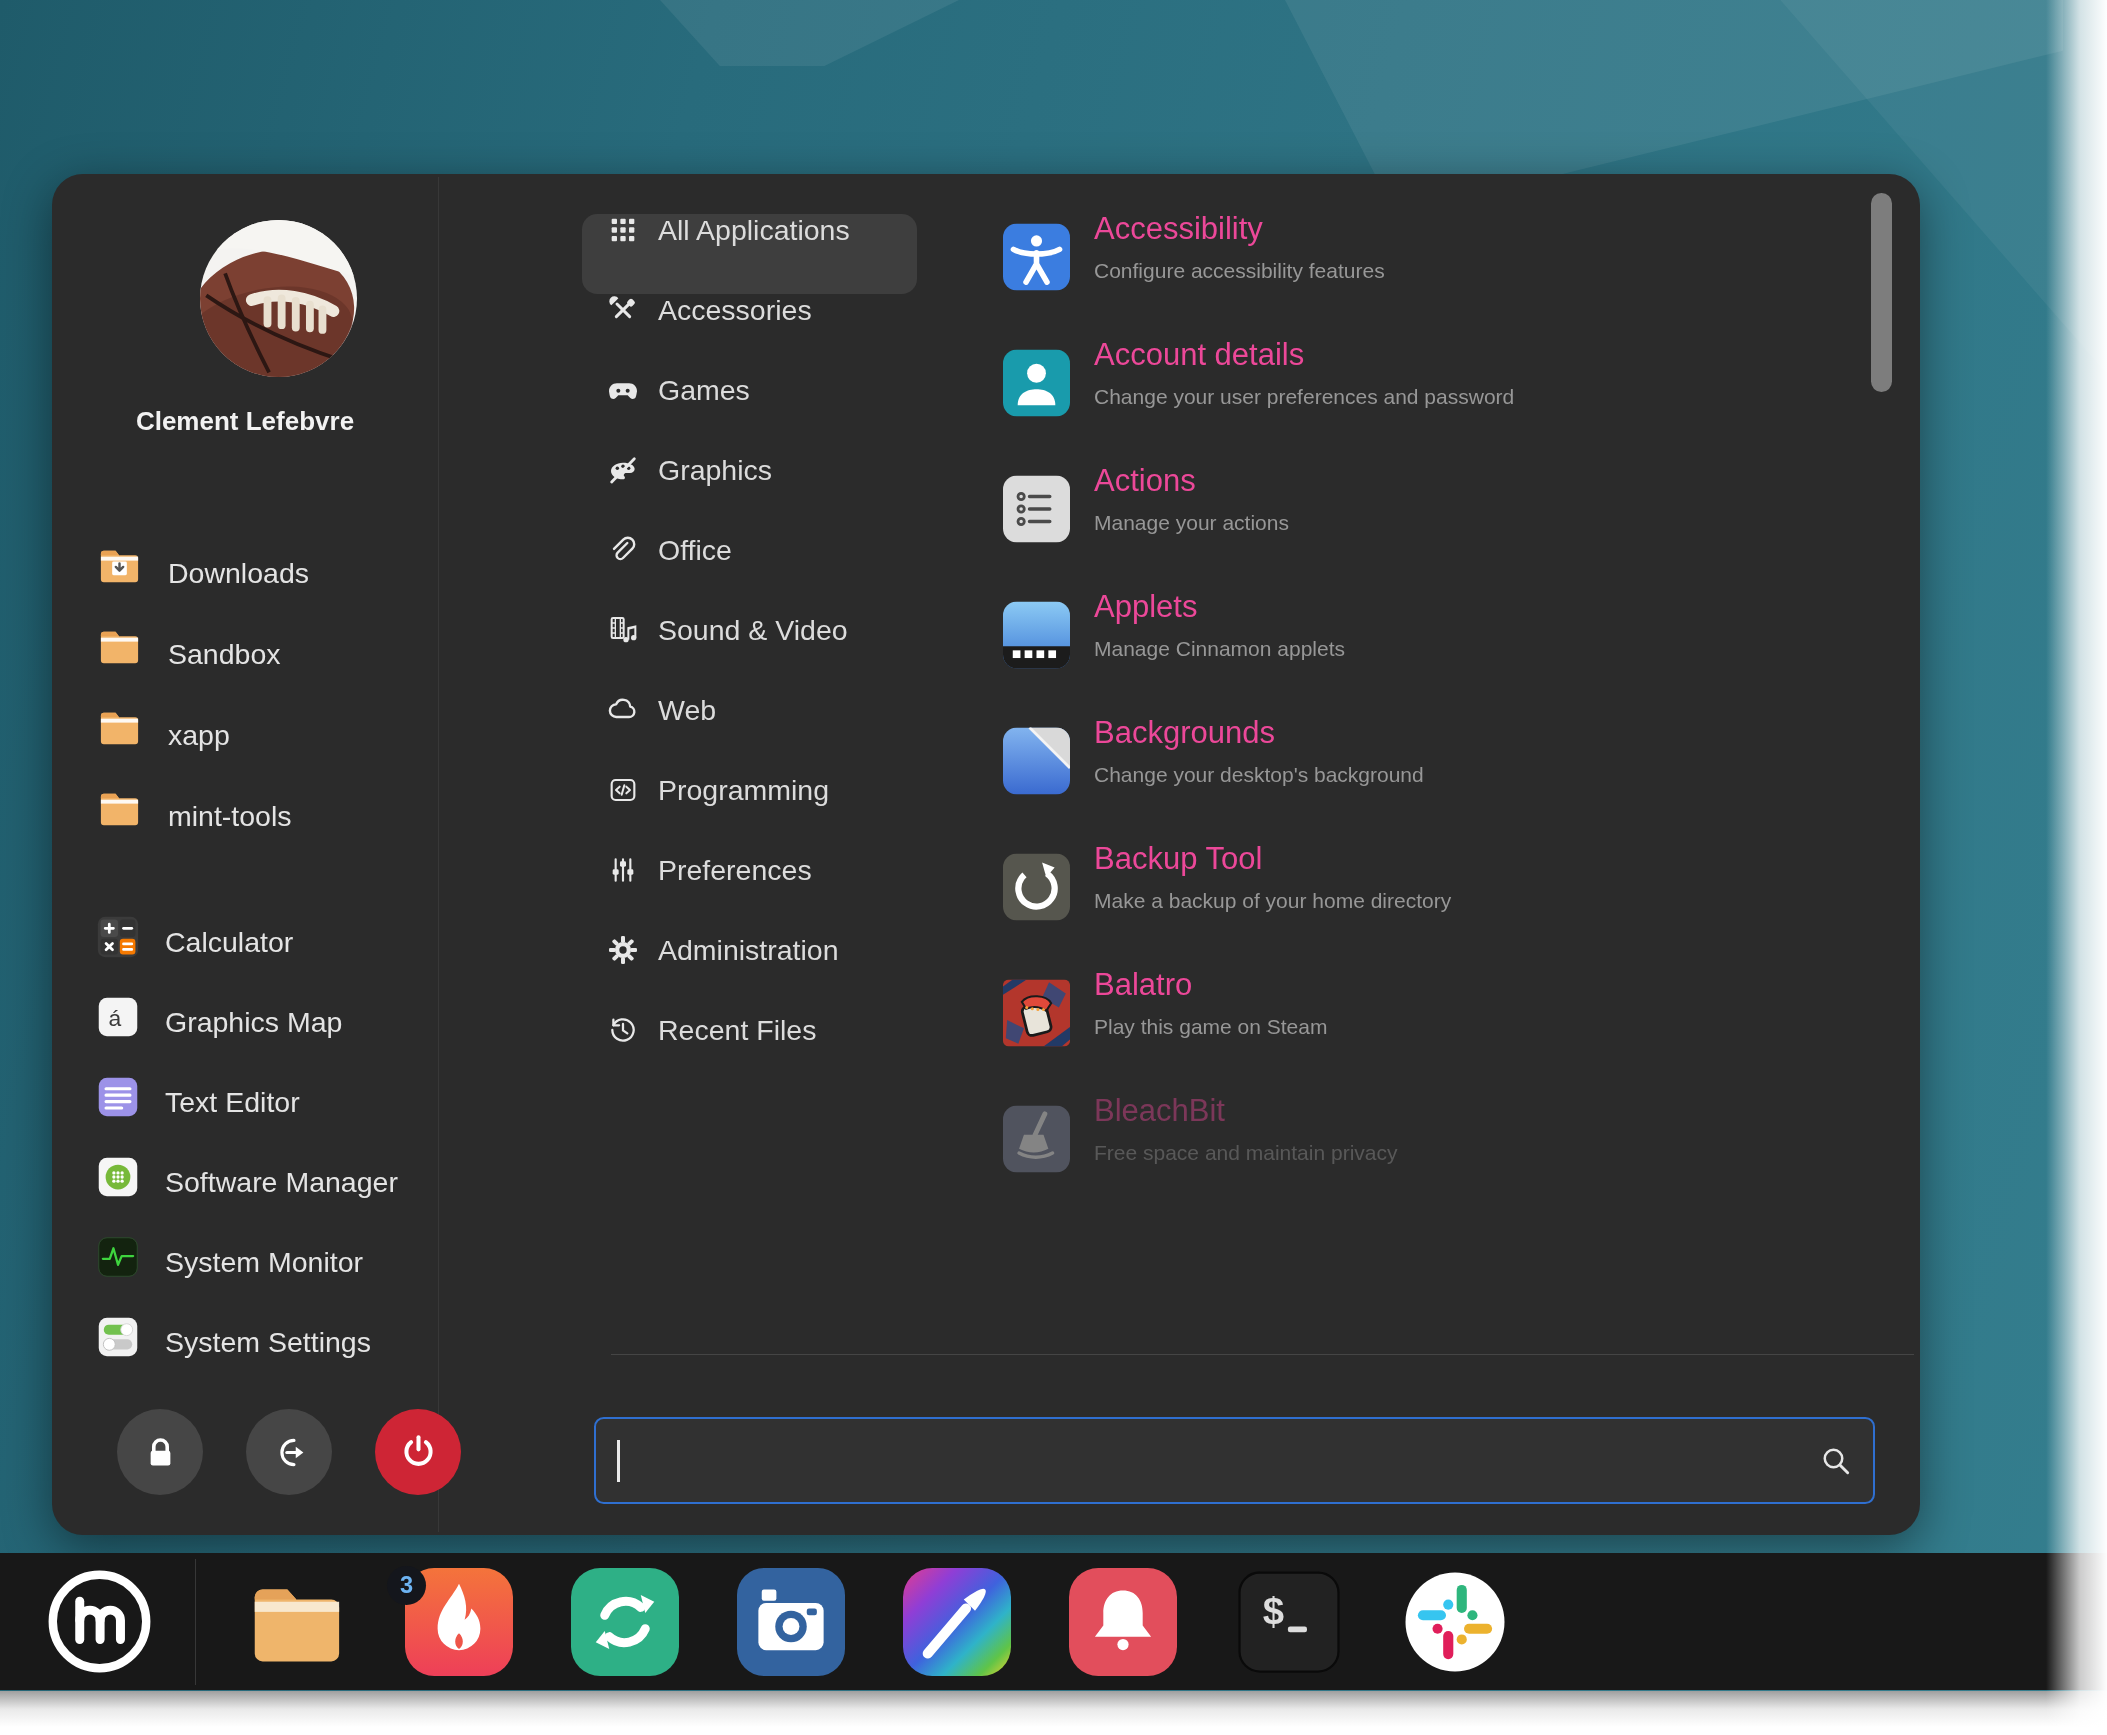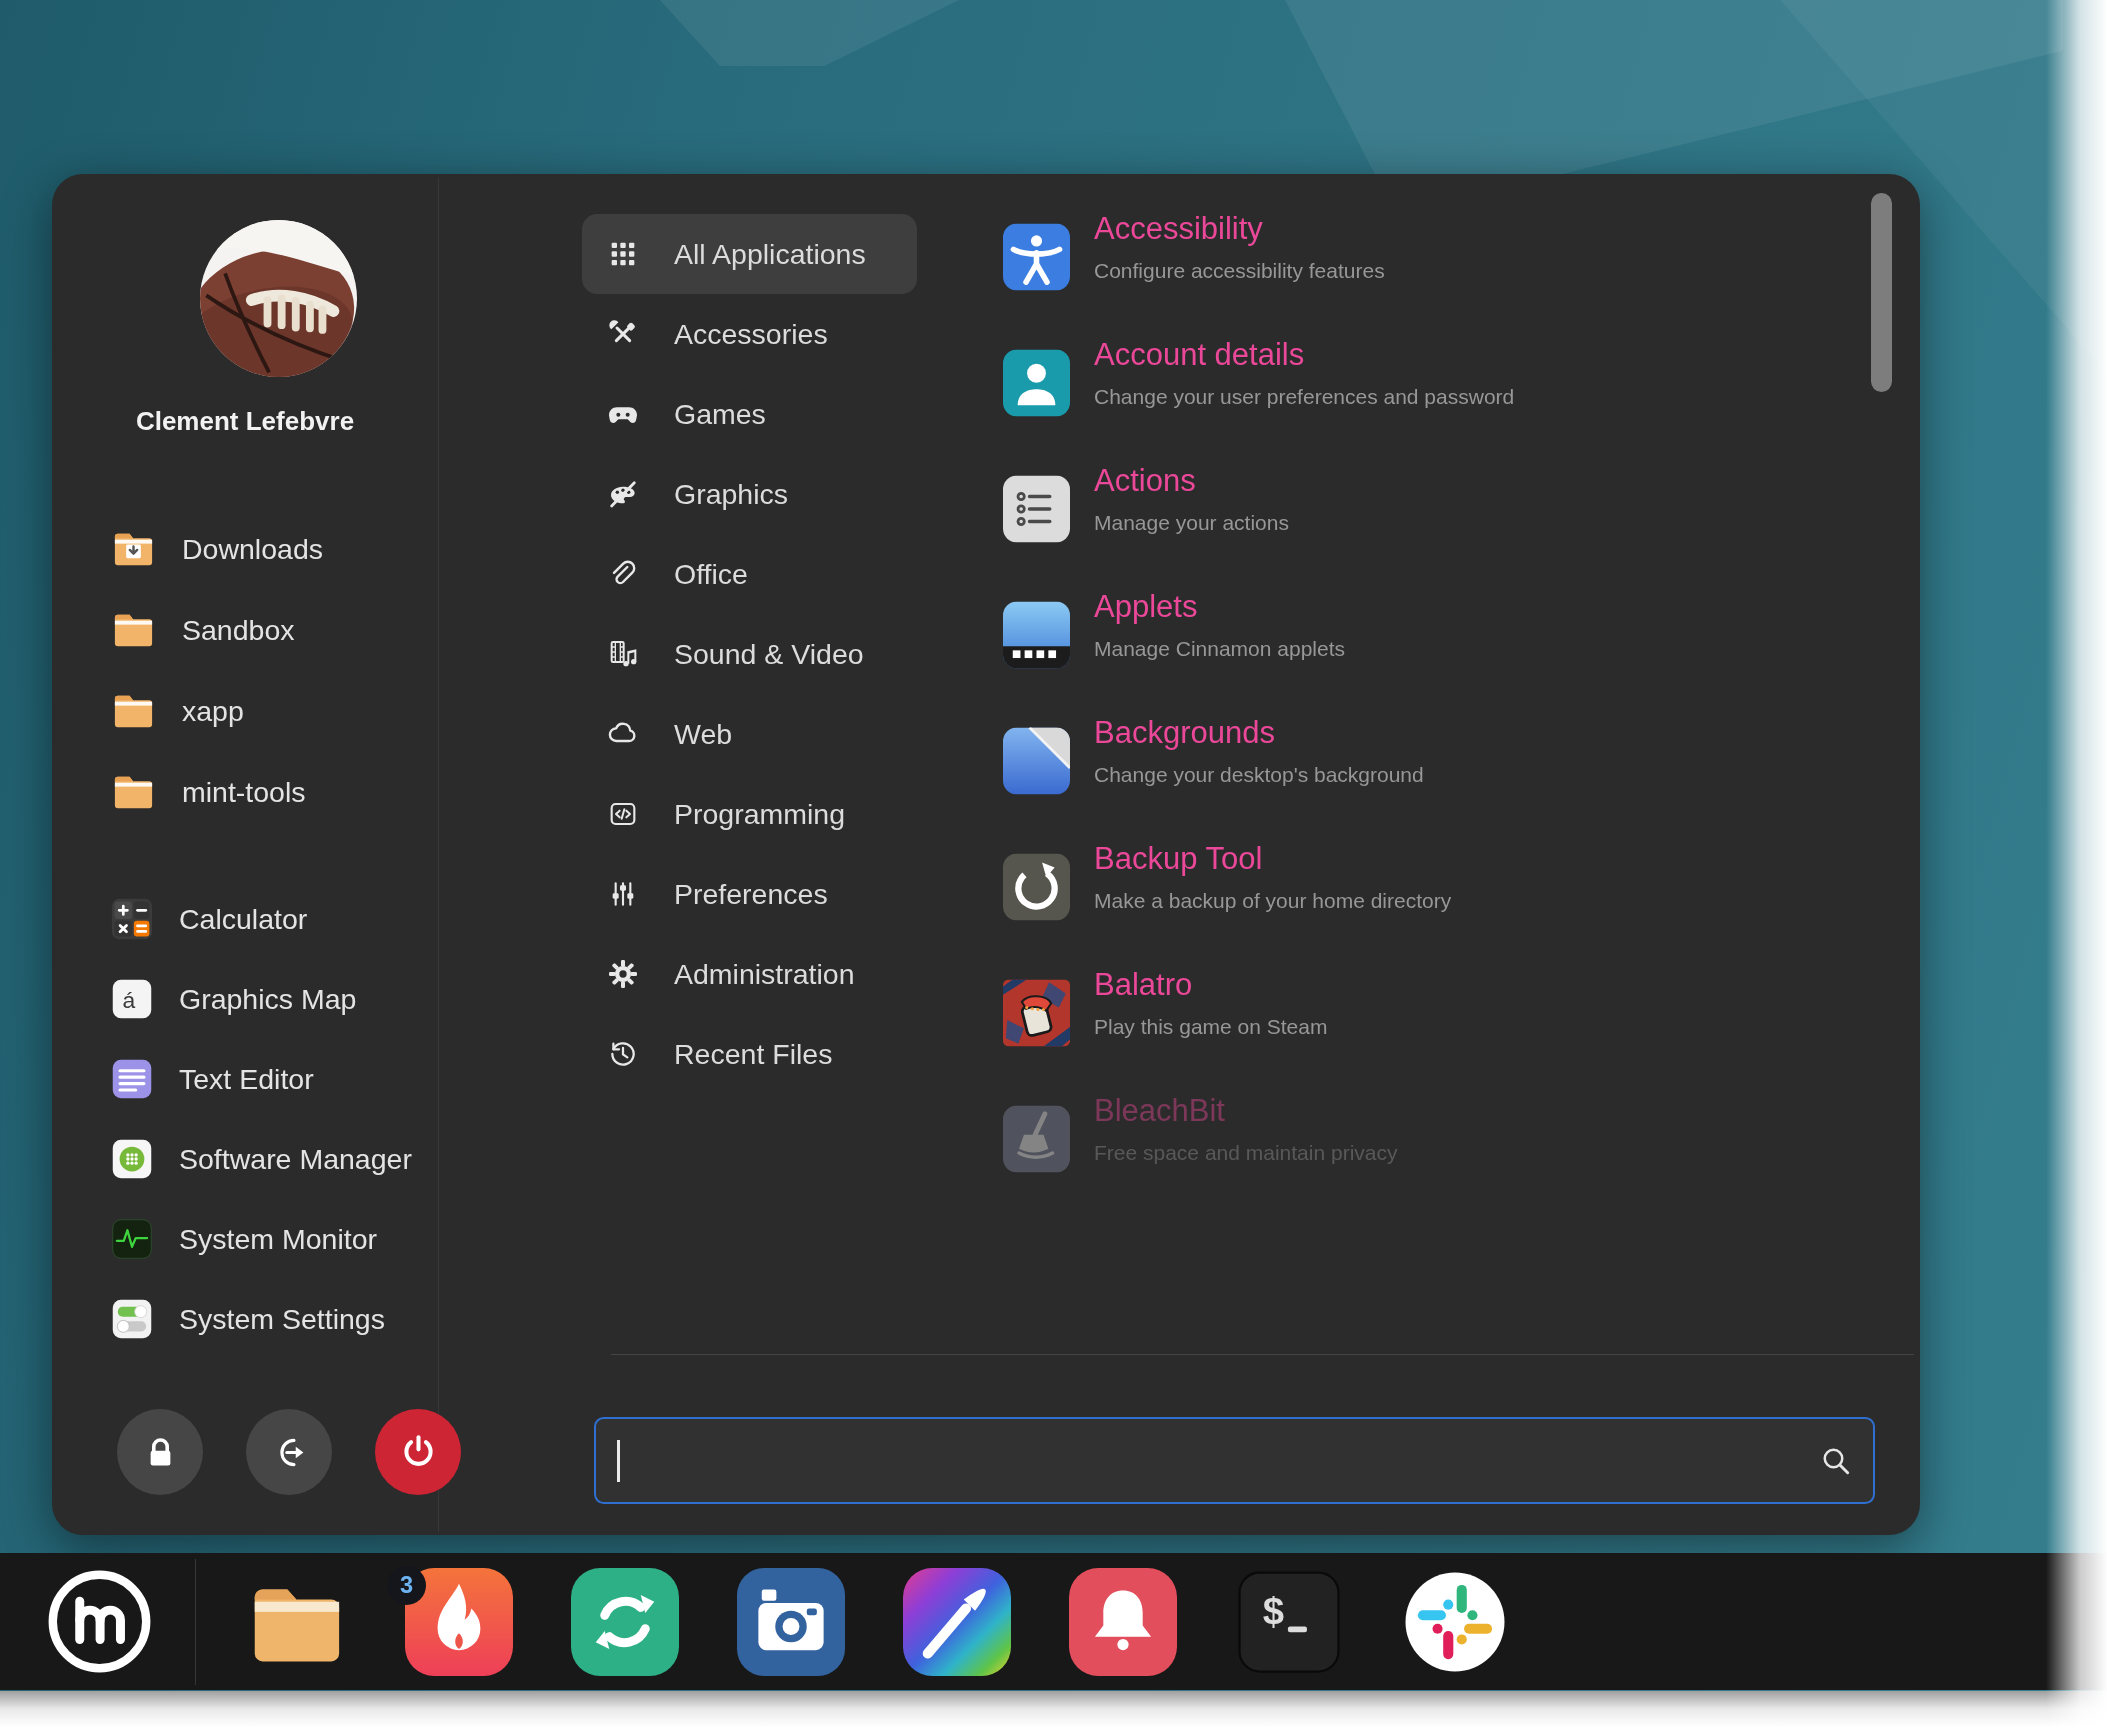--- a/index.html
+++ b/index.html
@@ -14,35 +14,35 @@
   .s3{left:1653px;top:0;width:455px;height:375px;clip-path:polygon(28% 0,100% 0,100% 100%);background:rgba(255,255,255,.05)}
   
   .menu{position:absolute;left:52px;top:174px;width:1868px;height:1361px;background:#2b2b2b;
         border-radius:31px;box-shadow:0 12.5px 49px rgba(0,0,0,.45)}
   .sb-div{position:absolute;left:386px;top:2.8px;bottom:2.8px;width:1.4px;background:#383838}
   
   .avatar{position:absolute;left:148px;top:46px;width:157px;height:157px;border-radius:50%;overflow:hidden}
   .avatar svg{width:100%;height:100%;display:block}
   .username{position:absolute;left:0;top:232px;width:386px;text-align:center;font-size:26px;font-weight:bold;color:#f2f2f2}
   .places{position:absolute;left:0;top:335px;width:386px}
-  .place-row,.sapp-row{display:flex;align-items:center;gap:25px;padding-left:58px;cursor:default}
+  .place-row,.sapp-row{display:flex;align-items:flex-end;gap:25px;padding-left:44px;cursor:default}
   .place-row{height:81px}
   .sapps{position:absolute;left:0;top:705px;width:386px}
   .sapp-row{height:80px}
   .icon-slot svg{width:100%;height:100%;display:block}
   .place-row .icon-slot{width:47px;height:47px;flex:none}
   .sapp-row .icon-slot{width:44px;height:44px;flex:none}
   .row-label{font-size:28.5px;color:#e4e4e4;white-space:nowrap}
   .session{position:absolute;left:65px;top:1235px;display:flex;gap:43px}
   .session-btn{width:86px;height:86px;border-radius:50%;background:#464646;display:flex;align-items:center;justify-content:center}
   .session-btn .icon-slot{width:43px;height:43px}
   .session-btn.power{background:#ce2535}
   
   .cats{position:absolute;left:530px;top:40px;width:335px}
-  .cat-row{display:flex;align-items:center;height:80px;padding-left:25px;gap:35px;border-radius:15.3px}
+  .cat-row{display:flex;height:80px;padding-left:25px;gap:19px;border-radius:15.3px}
   .cat-row.selected{background:#3e3e3e}
   .cat-row .icon-slot{width:32px;height:32px;flex:none}
   .cat-label{font-size:28.5px;color:#dcdcdc;white-space:nowrap}
   
   .apps{position:absolute;left:951px;top:20px;width:911px}
   .app-row{position:relative;height:126px}
   .app-row.dimmed{opacity:.42}
   .app-row .icon-slot{position:absolute;left:0;top:50%;transform:translateY(-50%);width:67px;height:67px}
   .app-title{position:absolute;left:91px;top:16.7px;font-size:31px;color:#ec4899;white-space:nowrap}
   .app-desc{position:absolute;left:91px;top:65px;font-size:21px;color:#979797;white-space:nowrap}

